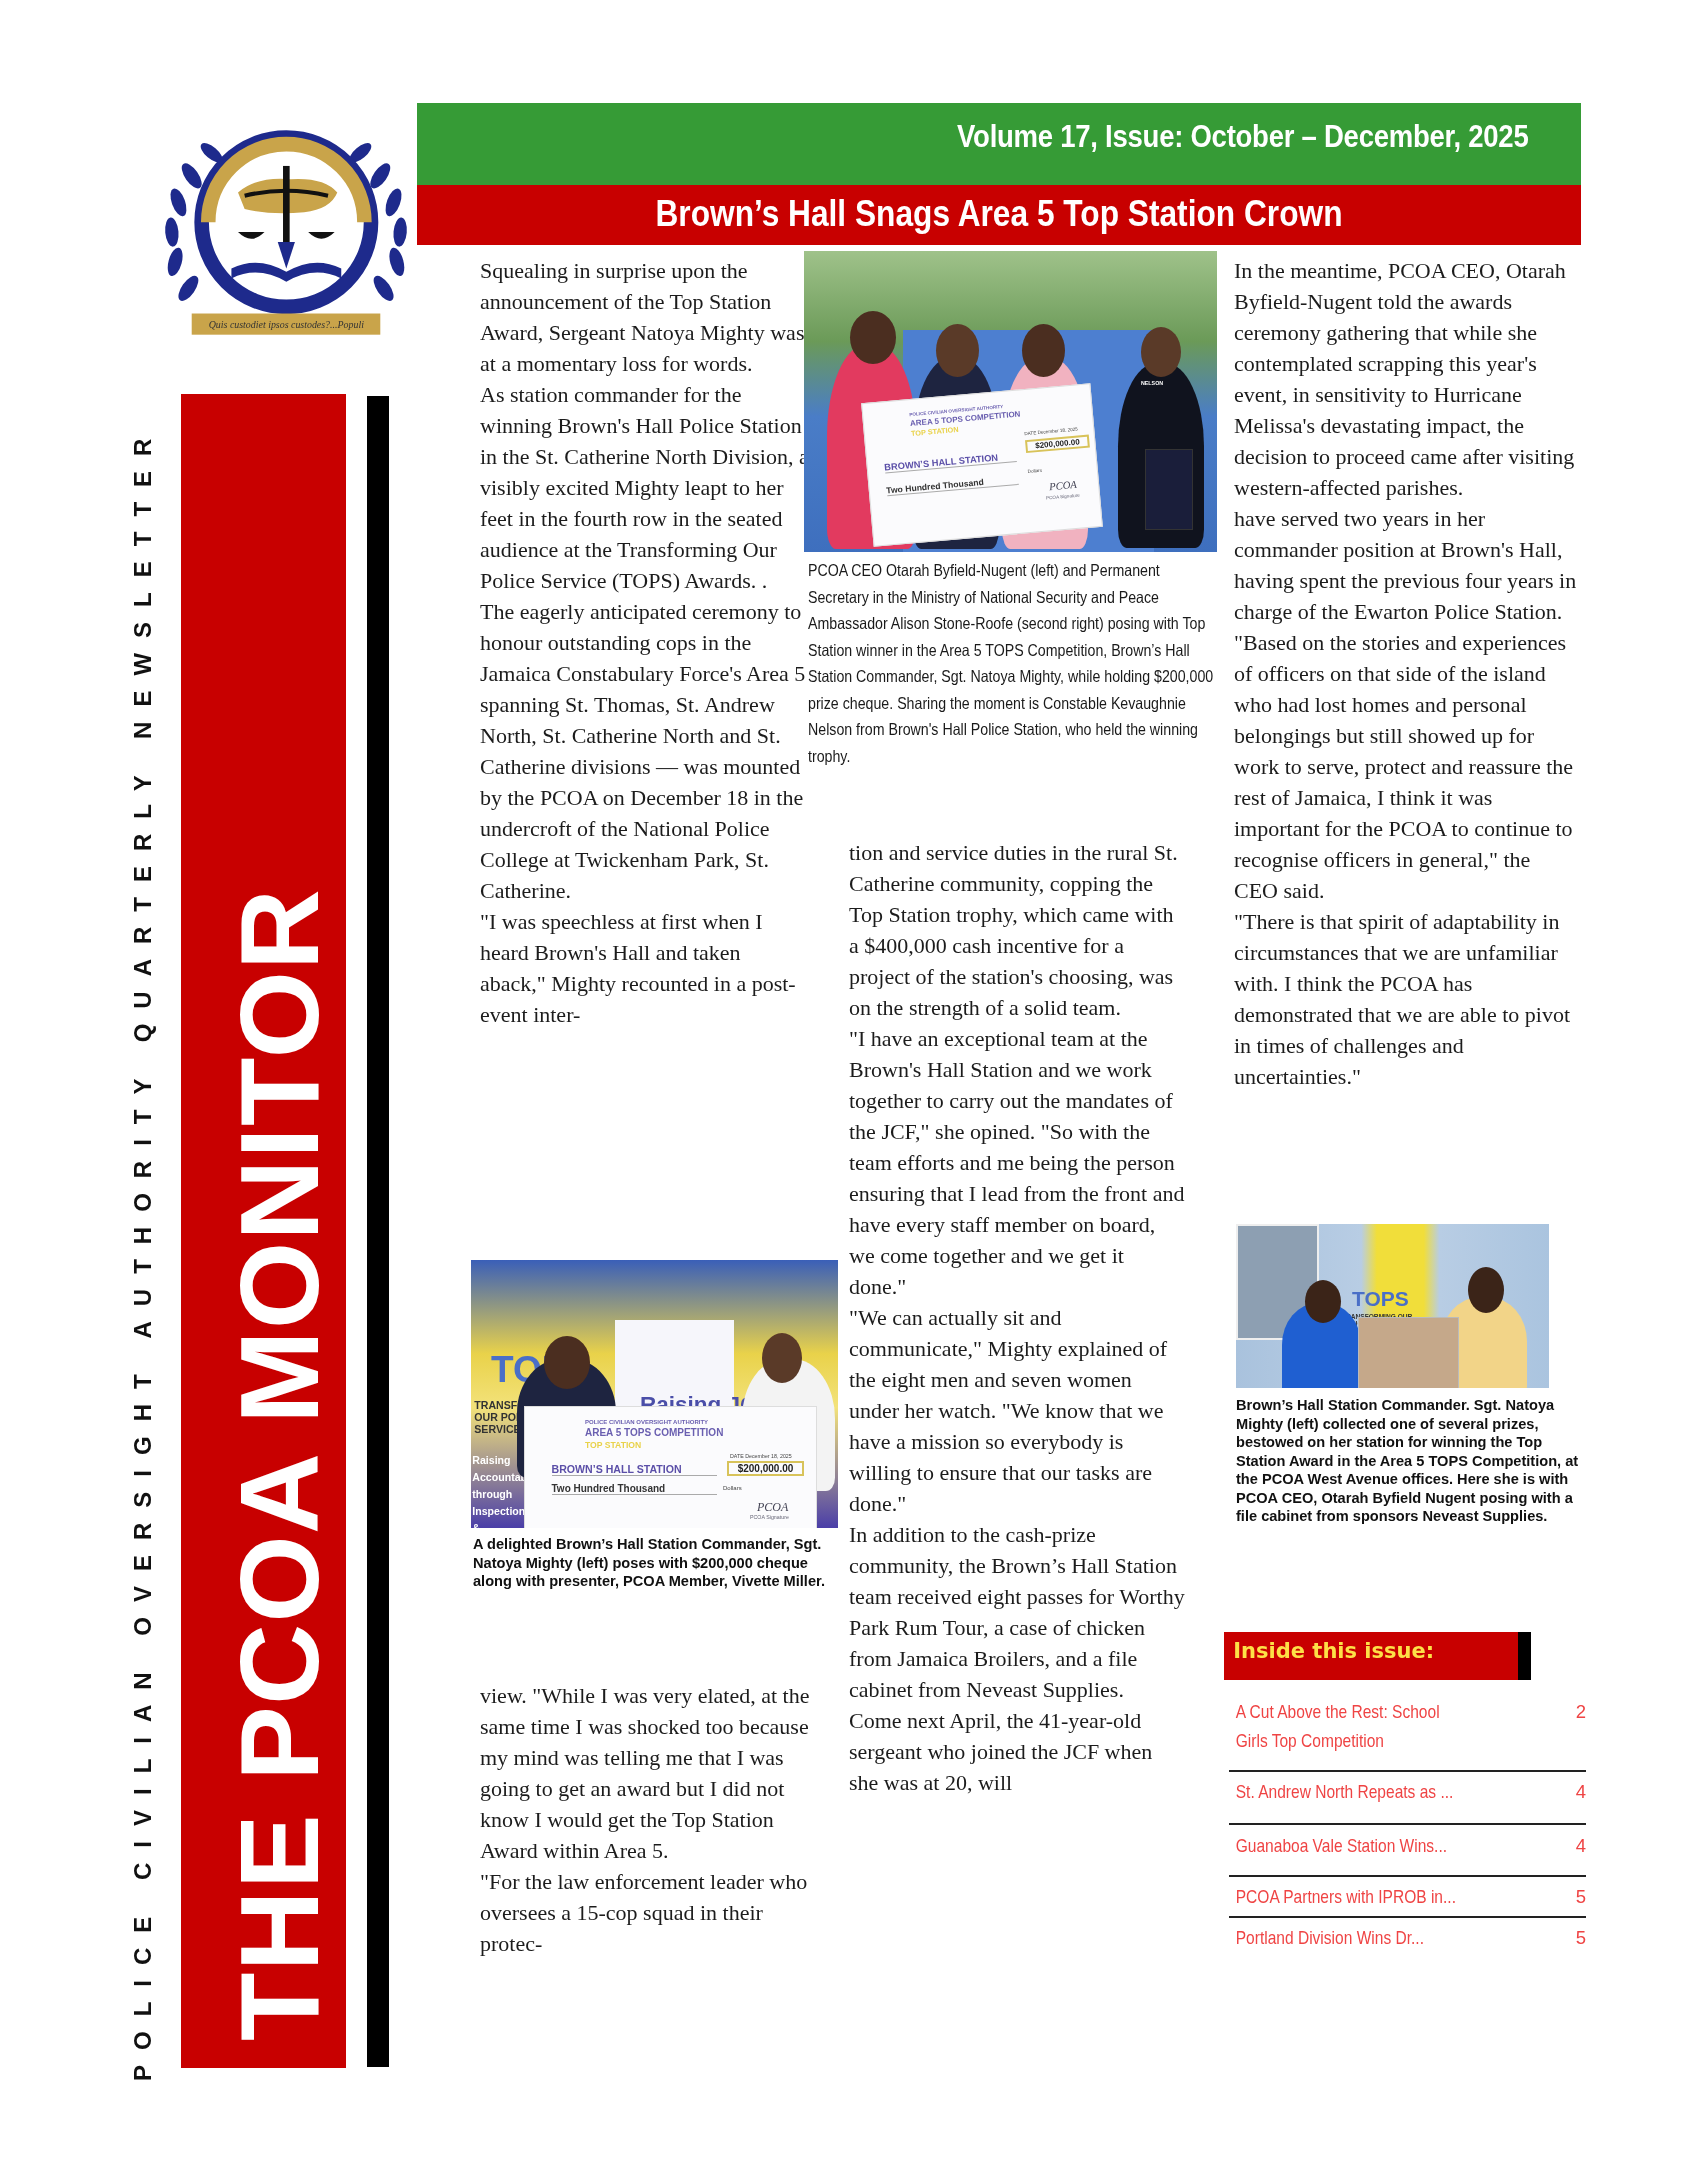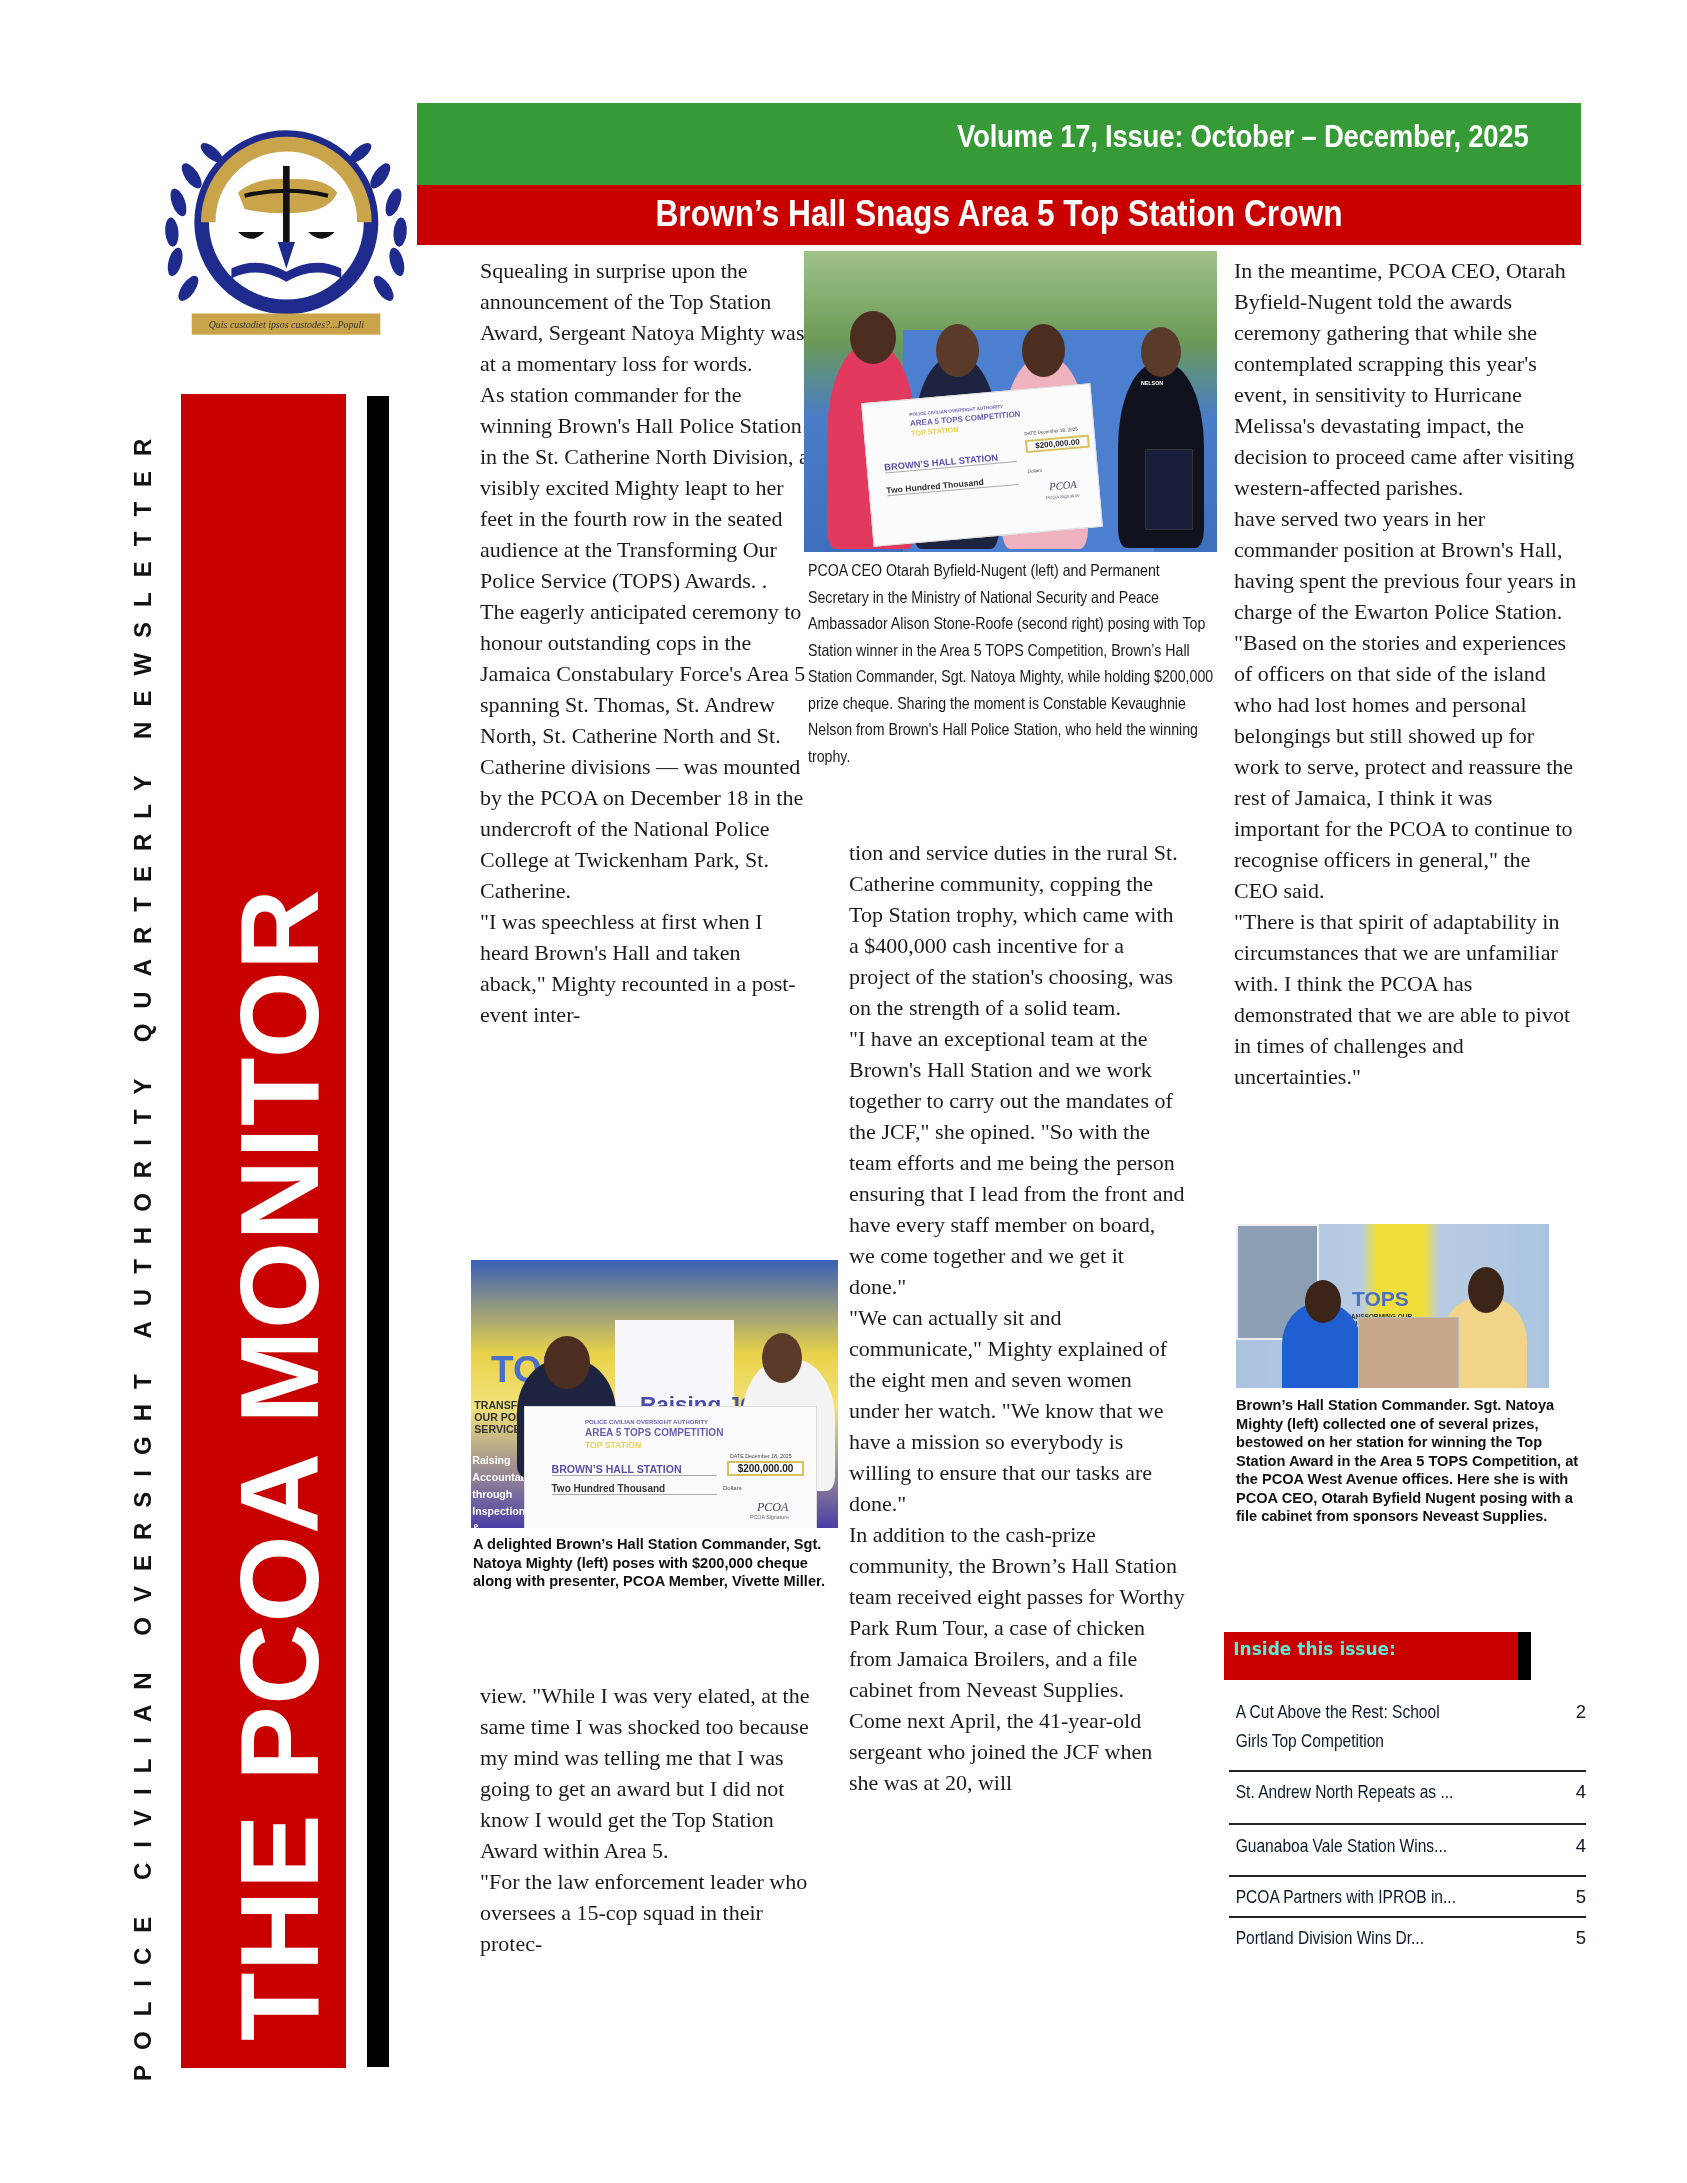--- a/index.html
+++ b/index.html
@@ -49,24 +49,24 @@
   .cheque .c-date { position:absolute; font-family:"Liberation Sans", sans-serif; color:#444; }
   .cheque .c-dollars { position:absolute; font-family:"Liberation Sans", sans-serif; color:#444; }
   .cheque .c-sig { position:absolute; font-family:"Liberation Serif", serif; font-style:italic; color:#445; }
   .cheque .c-sig-label { position:absolute; font-family:"Liberation Sans", sans-serif; color:#667; }
   .person { position:absolute; border-radius:45% 45% 10% 10%; }
   .head { position:absolute; border-radius:50%; background:#5a3a28; }
   .banner-text { position:absolute; font-family:"Liberation Sans", sans-serif; font-weight:bold; }
 
   
   .inside-header { left:1224px; top:1632px; width:294px; height:48px; background:#c80000; }
-  .inside-header .lbl { position:absolute; left:9.3px; top:6.6px; color:#5eead4; font-family:"DejaVu Sans", sans-serif; font-weight:bold; font-size:17px; }
+  .inside-header .lbl { position:absolute; left:9.3px; top:6.6px; color:#fde047; font-family:"DejaVu Sans", sans-serif; font-weight:bold; font-size:21px; }
   .inside-black { left:1518px; top:1632px; width:13.2px; height:48px; background:#000; }
   .toc { left:1229px; top:1697px; width:357px; }
-  .toc-row { position:relative; border-bottom:2px solid #222; font-family:"Liberation Sans", sans-serif; font-size:18.5px; line-height:29px; color:#0f172a; }
+  .toc-row { position:relative; border-bottom:2px solid #222; font-family:"Liberation Sans", sans-serif; font-size:18.5px; line-height:29px; color:#ef4444; }
   .toc-row .t { display:block; width:278px; transform:scaleX(0.84); transform-origin:left top; white-space:normal; padding-left:8px; }
   .toc-row .p { position:absolute; right:0; top:0; }
 </style>
 </head>
 <body>
 
 <div class="abs logo">
   <svg width="268" height="245" viewBox="0 0 405 370">
 
     <g fill="#1e2a8c">

